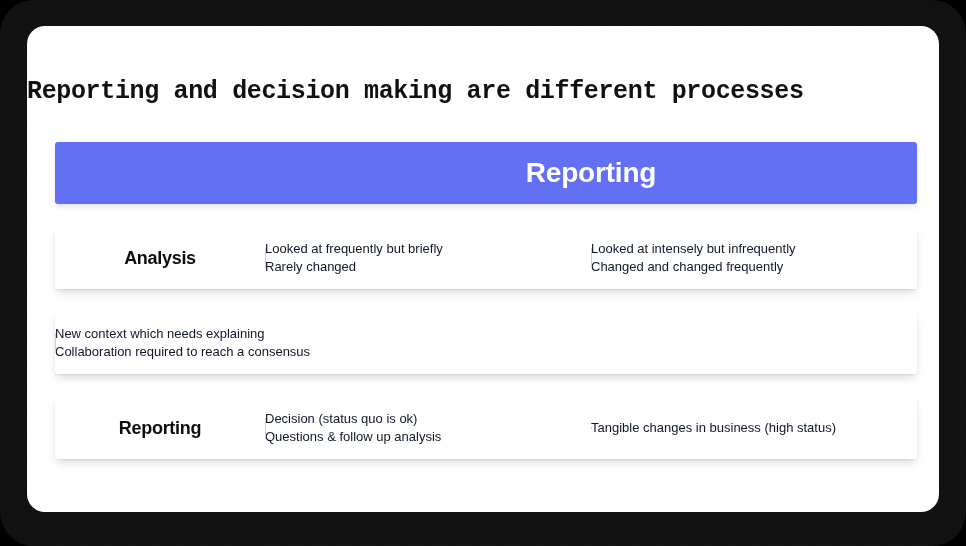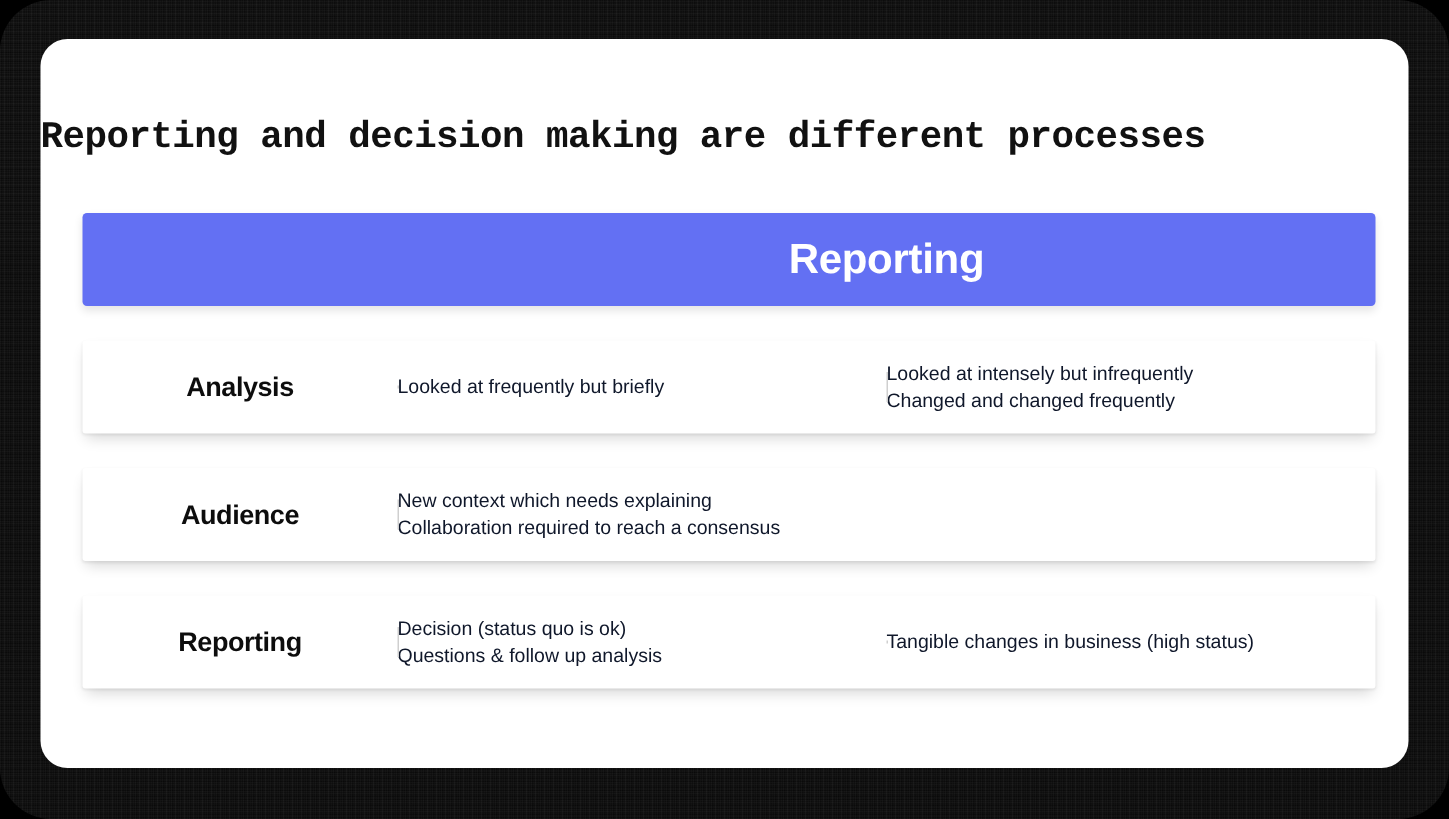--- a/index.html
+++ b/index.html
@@ -145,29 +145,29 @@
 
       <div class="header-row">
         <div class="cell-label"></div>
         <div class="cell-a">Reporting</div>
       </div>
 
       <div class="data-row">
         <div class="cell-label">Analysis</div>
         <div class="cell-a">
           <span class="line">Looked at frequently but briefly</span>
+          <span class="line">Rarely changed</span>
         </div>
         <div class="cell-b">
           <span class="line">Looked at intensely but infrequently</span>
           <span class="line">Changed and changed frequently</span>
         </div>
       </div>
 
       <div class="data-row">
-        <div class="cell-label">Audience</div>
         <div class="cell-b">
           <span class="line">New context which needs explaining</span>
           <span class="line">Collaboration required to reach a consensus</span>
         </div>
       </div>
 
       <div class="data-row">
         <div class="cell-label">Reporting</div>
         <div class="cell-a">
           <span class="line">Decision (status quo is ok)</span>

